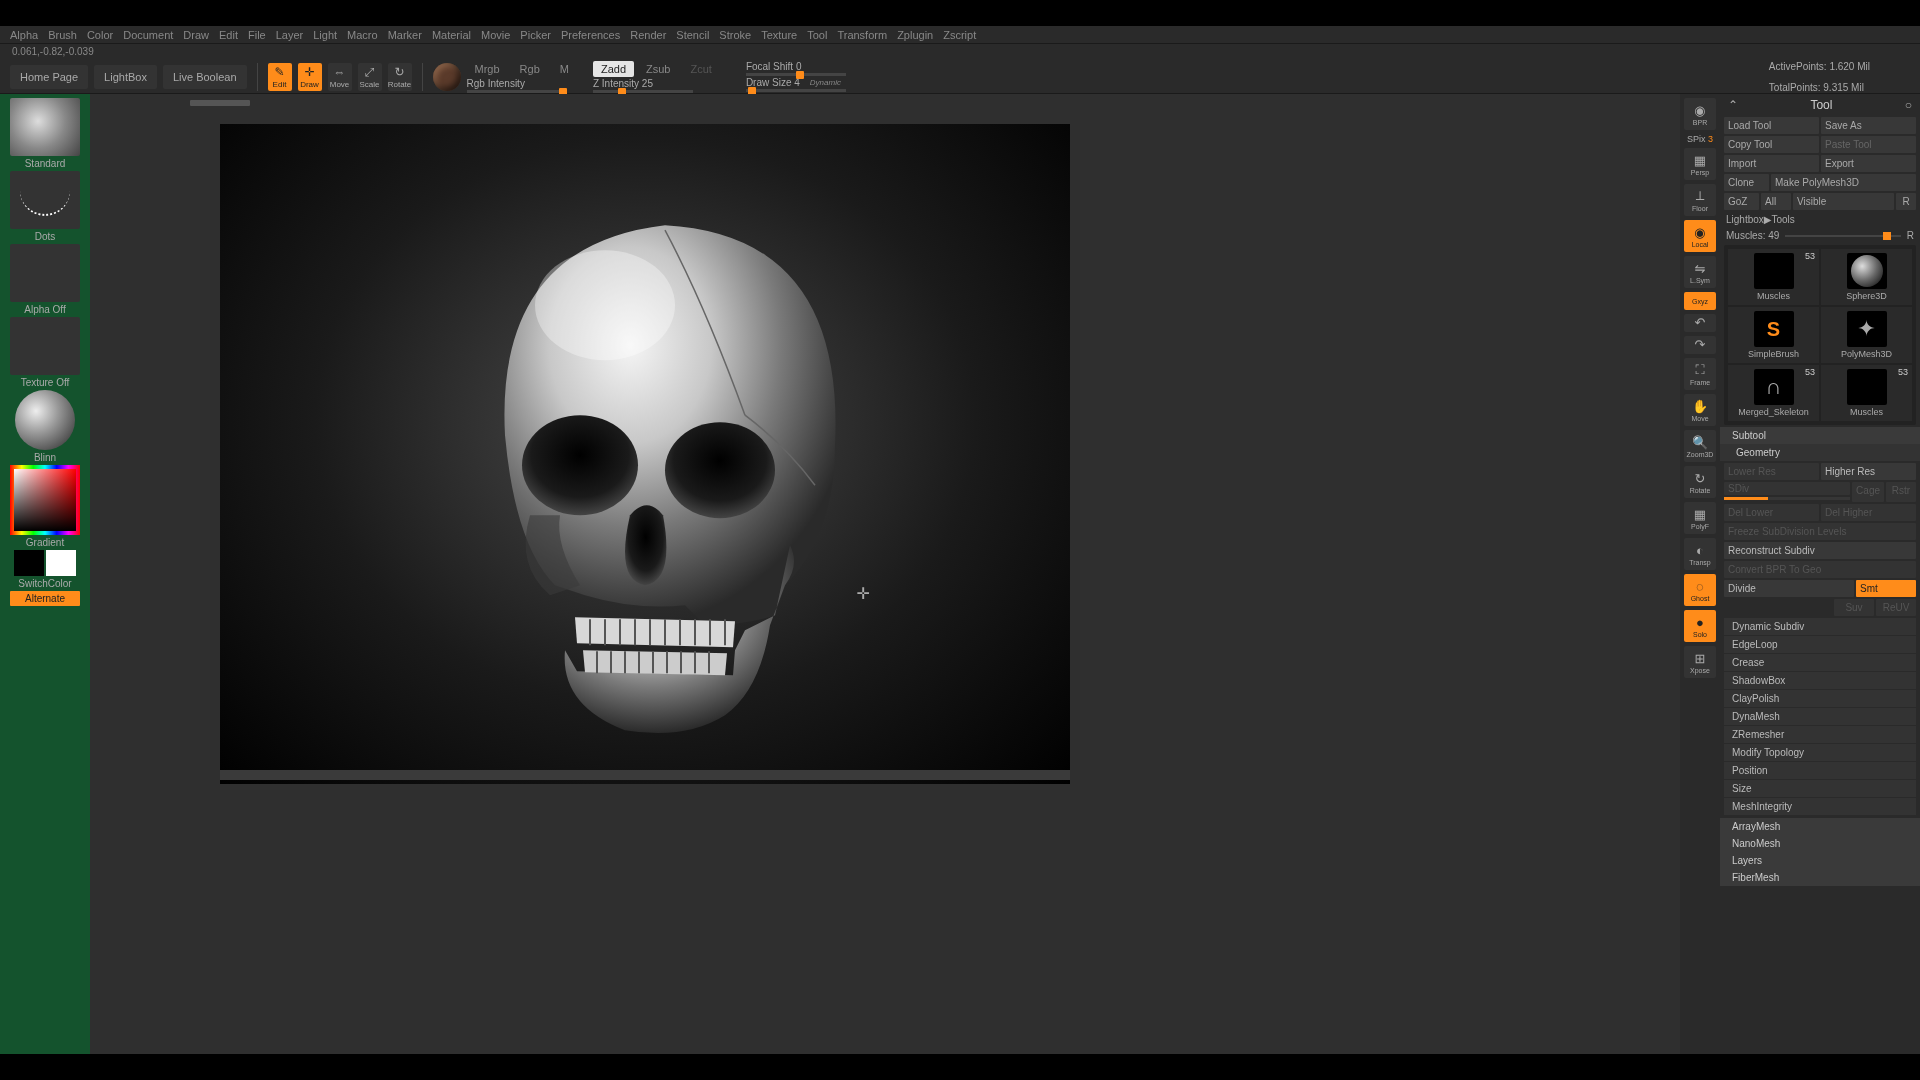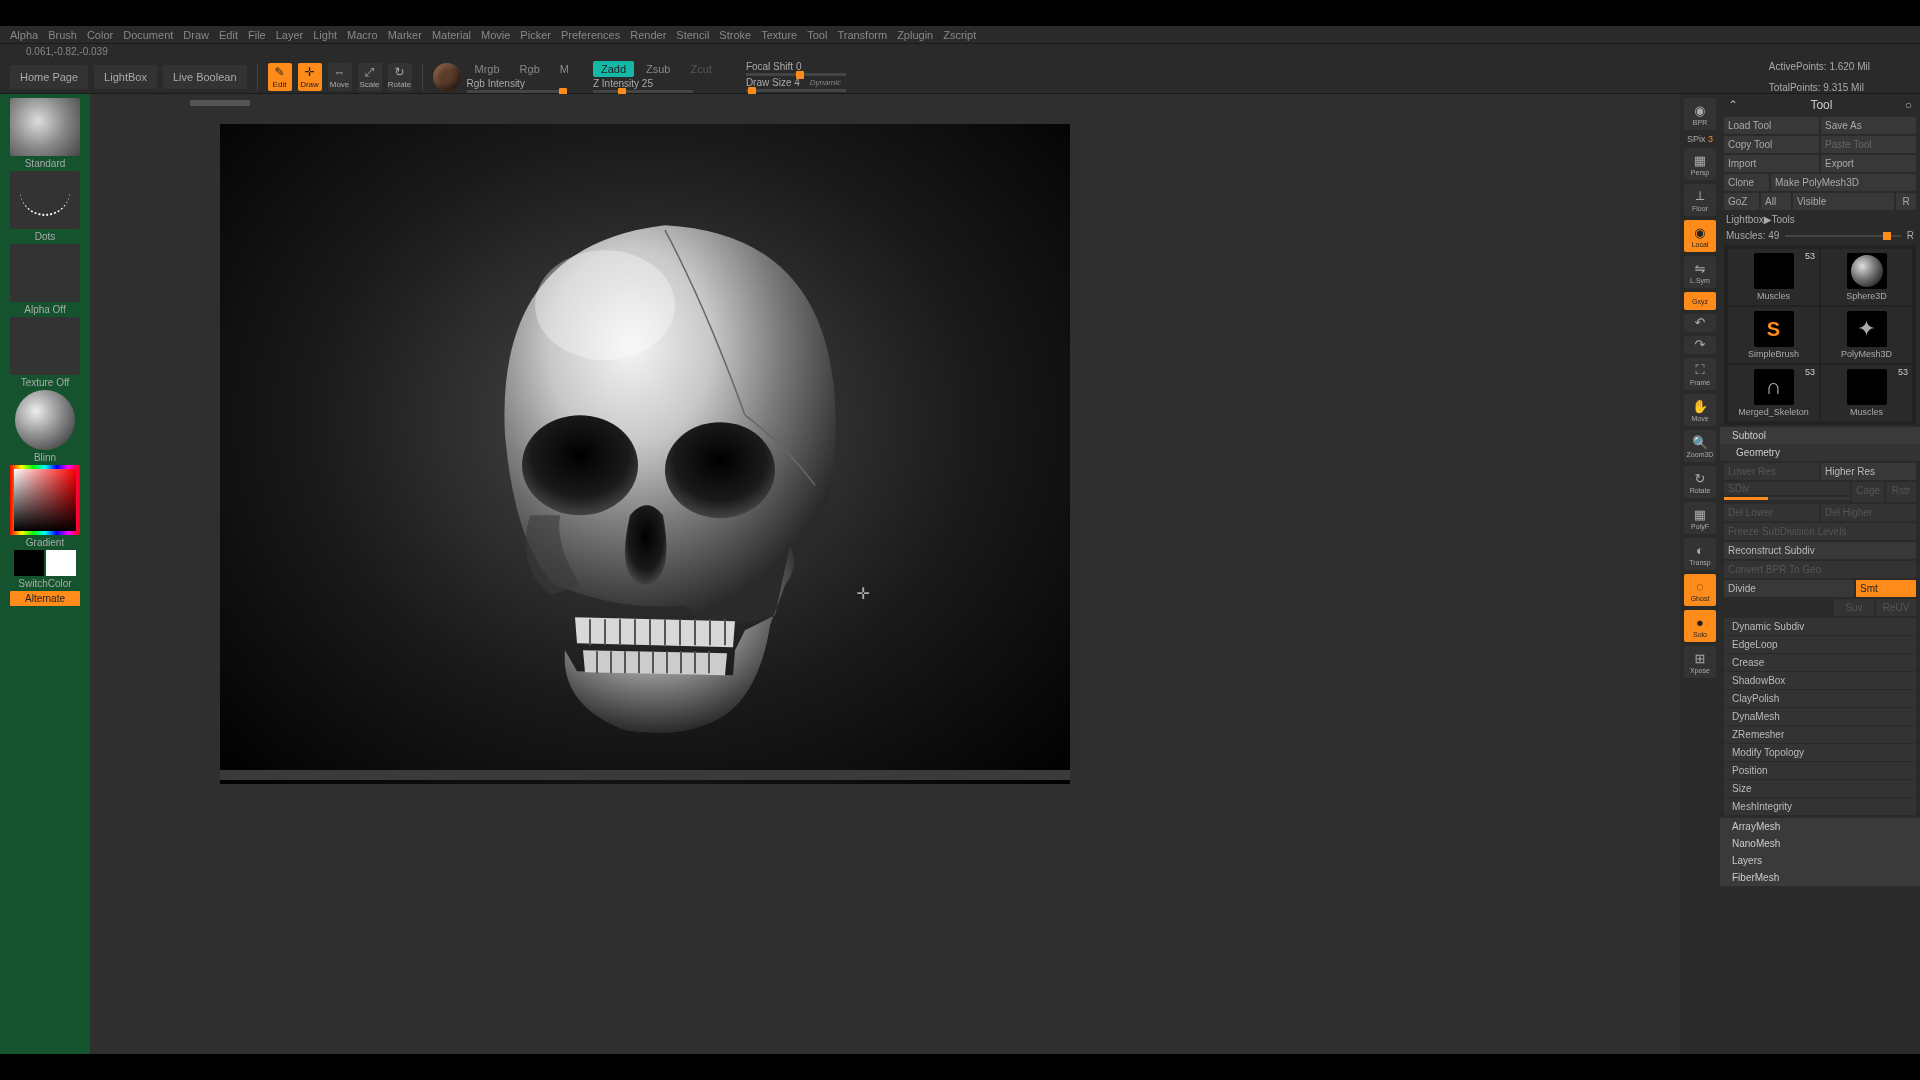--- a/index.html
+++ b/index.html
@@ -5,33 +5,33 @@
 * { margin: 0; padding: 0; box-sizing: border-box; font-family: Arial, sans-serif; }
 body { background: #000; color: #aaa; font-size: 11px; overflow: hidden; width: 1920px; height: 1080px; position: relative; }
 .letterbox-top { position: absolute; top: 0; left: 0; right: 0; height: 26px; background: #000; }
 .letterbox-bottom { position: absolute; bottom: 0; left: 0; right: 0; height: 26px; background: #000; }
 .app { position: absolute; top: 26px; left: 0; right: 0; bottom: 26px; background: #2a2a2a; }
 
 
 .menubar { height: 18px; display: flex; align-items: center; padding: 0 10px; gap: 10px; background: #2a2a2a; border-bottom: 1px solid #1a1a1a; }
 .menubar span { color: #888; cursor: pointer; font-size: 11px; }
 
-.coord-bar { height: 16px; padding: 2px 26px; color: #888; font-size: 10px; background: #2a2a2a; }
+.coord-bar { height: 16px; padding: 2px 12px; color: #888; font-size: 10px; background: #2a2a2a; }
 
 
 .toolbar { height: 34px; display: flex; align-items: center; padding: 0 10px; gap: 6px; background: #2a2a2a; border-bottom: 1px solid #1a1a1a; }
 .toolbar .nav-btn { background: #333; color: #aaa; padding: 6px 10px; border-radius: 2px; cursor: pointer; font-size: 11px; }
 .toolbar .sep { width: 1px; height: 28px; background: #444; margin: 0 4px; }
 .icon-btn { width: 24px; height: 28px; background: #333; display: flex; flex-direction: column; align-items: center; justify-content: center; border-radius: 2px; cursor: pointer; font-size: 8px; color: #aaa; gap: 1px; }
 .icon-btn.active { background: #ff8c1a; color: #222; }
 .icon-btn .ico { font-size: 12px; }
 .mat-btn { width: 28px; height: 28px; background: #5a3a2a; border-radius: 50%; box-shadow: inset -3px -3px 6px rgba(0,0,0,.6), inset 3px 3px 6px rgba(255,200,150,.3); cursor: pointer; }
 .mode-group { display: flex; gap: 4px; }
 .mode-btn { padding: 2px 8px; background: transparent; color: #888; cursor: pointer; font-size: 11px; }
-.mode-btn.active { background: #14b8a6; color: #222; border-radius: 2px; }
+.mode-btn.active { background: #e5e5e5; color: #222; border-radius: 2px; }
 .mode-btn.disabled { color: #555; }
 .stack { display: flex; flex-direction: column; font-size: 10px; gap: 1px; }
 .stack .label-row { display: flex; align-items: center; gap: 4px; color: #aaa; }
 .stack .slider { width: 100px; height: 3px; background: #444; position: relative; }
 .stack .slider .knob { position: absolute; width: 8px; height: 8px; background: #ff8c1a; top: -2px; border-radius: 1px; }
 .stats { margin-left: auto; font-size: 10px; color: #aaa; display: flex; flex-direction: column; gap: 10px; margin-right: 40px; }
 .dynamic-tag { font-size: 8px; color: #888; font-style: italic; margin-left: 6px; }
 
 
 .main { position: absolute; top: 68px; left: 0; right: 0; bottom: 0; display: flex; }

